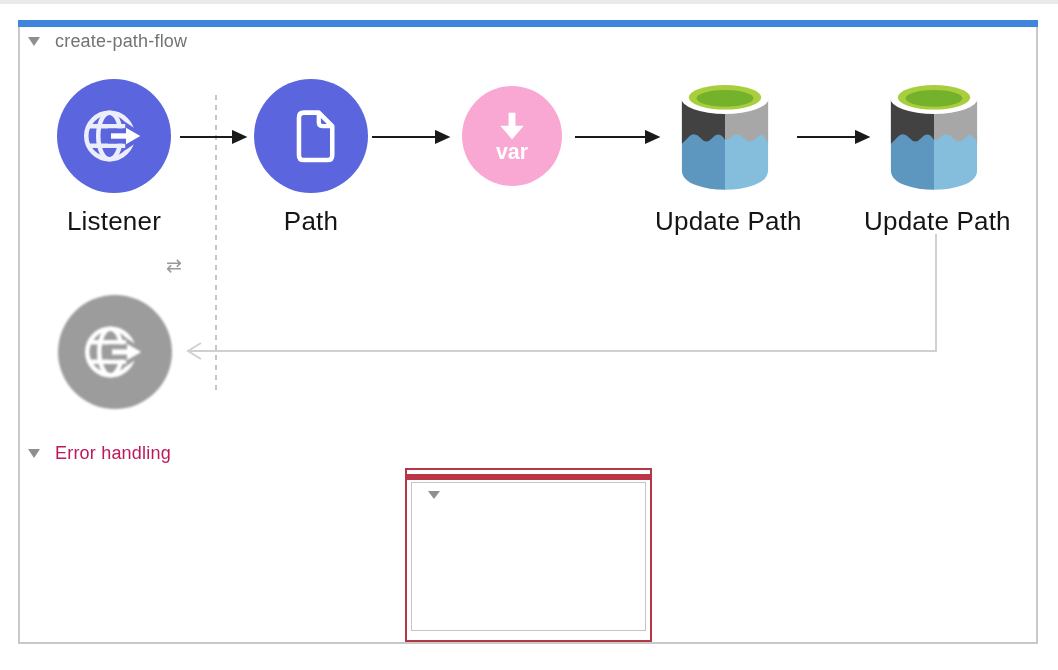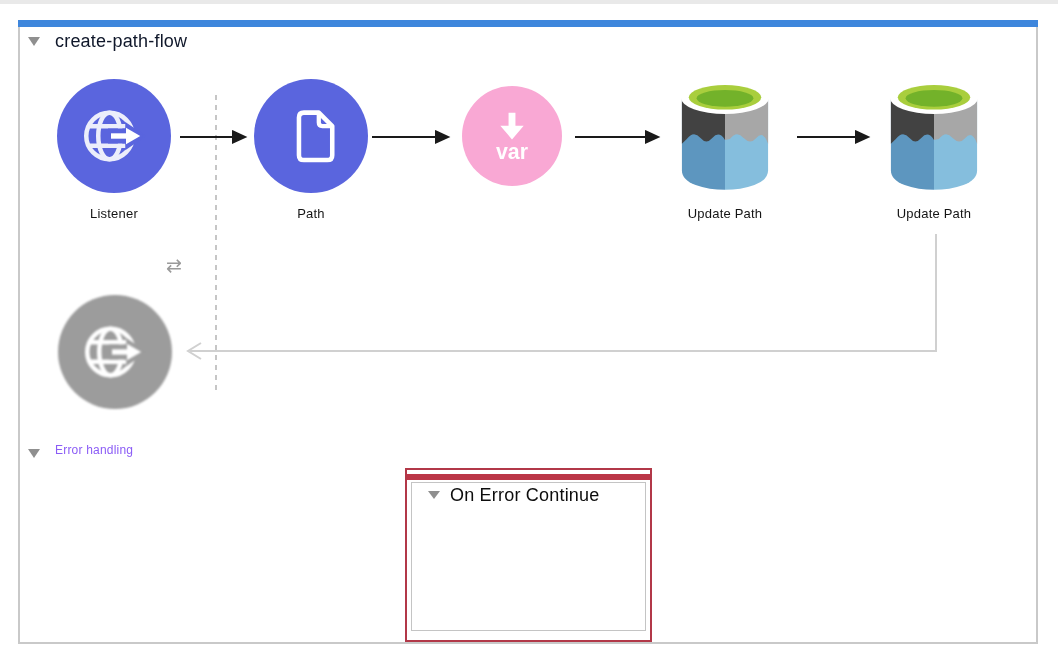--- a/index.html
+++ b/index.html
@@ -10,37 +10,37 @@
   }
   .top-strip{position:absolute;left:0;top:0;width:1058px;height:4px;background:#e9e9e9;}
   .flow{position:absolute;left:18px;top:20px;width:1020px;height:624px;}
   .flow-bar{position:absolute;left:0;top:0;width:100%;height:7px;background:#3e86dc;}
   .flow-body{
     position:absolute;left:0;top:7px;width:1016px;height:615px;background:#fff;
     border-left:2px solid #c9c9c9;border-right:2px solid #c9c9c9;border-bottom:2px solid #c9c9c9;
   }
   .tri{width:0;height:0;border-left:6.5px solid transparent;border-right:6.5px solid transparent;border-top:9px solid #8f8f8f;display:inline-block;}
   .flow-header-tri{position:absolute;left:28px;top:37px;}
-  .flow-title{position:absolute;left:55px;top:31px;font-size:18px;color:#0f172a;letter-spacing:.2px;}
+  .flow-title{position:absolute;left:55px;top:31px;font-size:18px;color:#737373;letter-spacing:.2px;}
   .node{position:absolute;}
   .node-circle{border-radius:50%;display:flex;align-items:center;justify-content:center;}
-  .node-label{position:absolute;text-align:center;font-size:13px;color:#151515;letter-spacing:.2px;white-space:nowrap;}
+  .node-label{position:absolute;text-align:center;font-size:26px;color:#151515;letter-spacing:.2px;white-space:nowrap;}
   .listener-circle{background:#5a65de;width:114px;height:114px;}
   .read-circle{background:#5a65de;width:114px;height:114px;}
   .setvar-circle{background:#f9a8d4;width:100px;height:100px;}
   .ghost-circle{background:#9c9c9c;width:114px;height:114px;filter:blur(1.1px);}
   .badge{
     position:absolute;left:101px;top:170px;width:32px;height:32px;background:#fff;border-radius:50%;
     display:flex;align-items:center;justify-content:center;font-size:19px;color:#9a9a9a;line-height:1;
   }
   .cut-blue{stroke:#5a65de;fill:#5a65de;}
   .cut-gray{stroke:#9c9c9c;fill:#9c9c9c;}
   .connectors{position:absolute;left:0;top:0;pointer-events:none;}
   .eh-tri{position:absolute;left:28px;top:449px;}
-  .eh-label{position:absolute;left:55px;top:443px;font-size:12px;color:#8b5cf6;letter-spacing:.2px;}
+  .eh-label{position:absolute;left:55px;top:443px;font-size:18px;color:#be185d;letter-spacing:.2px;}
   .onerror-box{
     position:absolute;left:405px;top:468px;width:247px;height:174px;
     border:2px solid #b23848;background:#fff;box-sizing:border-box;
   }
   .onerror-strip{position:absolute;left:0px;top:4px;width:243px;height:6px;background:#bb3647;}
   .onerror-inner{
     position:absolute;left:4px;top:12px;width:233px;height:147px;
     border:1px solid #c4c4c4;background:#fff;
   }
   .onerror-tri{position:absolute;left:16px;top:8px;border-left:6px solid transparent;border-right:6px solid transparent;border-top:8px solid #8f8f8f;width:0;height:0;position:absolute;}
@@ -161,16 +161,15 @@
     </div>
   </div>
 
   <div class="tri eh-tri"></div>
   <div class="eh-label">Error handling</div>
 
   <div class="onerror-box">
     <div class="onerror-strip"></div>
     <div class="onerror-inner">
       <div class="onerror-tri"></div>
-      <div class="onerror-label">On Error Continue</div>
     </div>
   </div>
 </div>
 
 </body></html>

